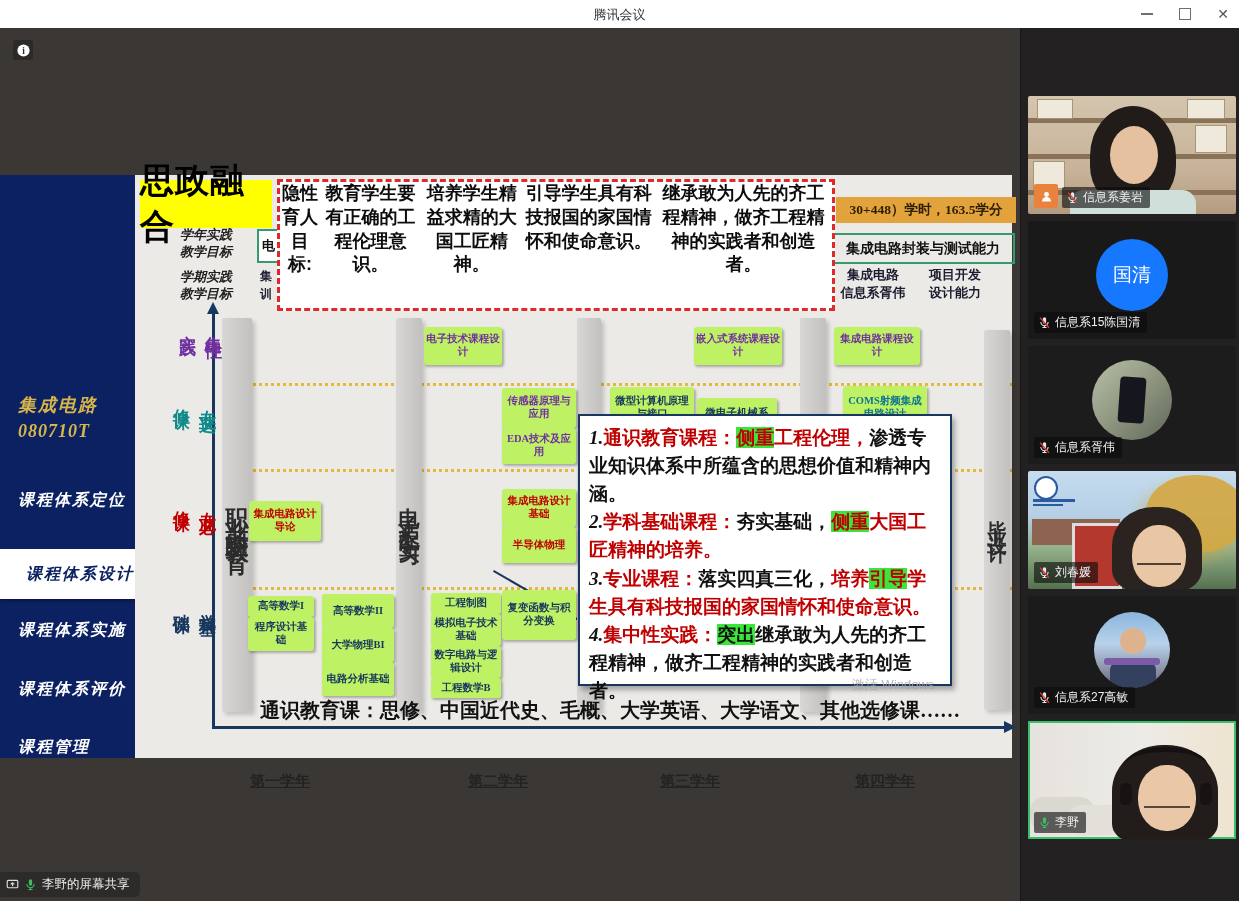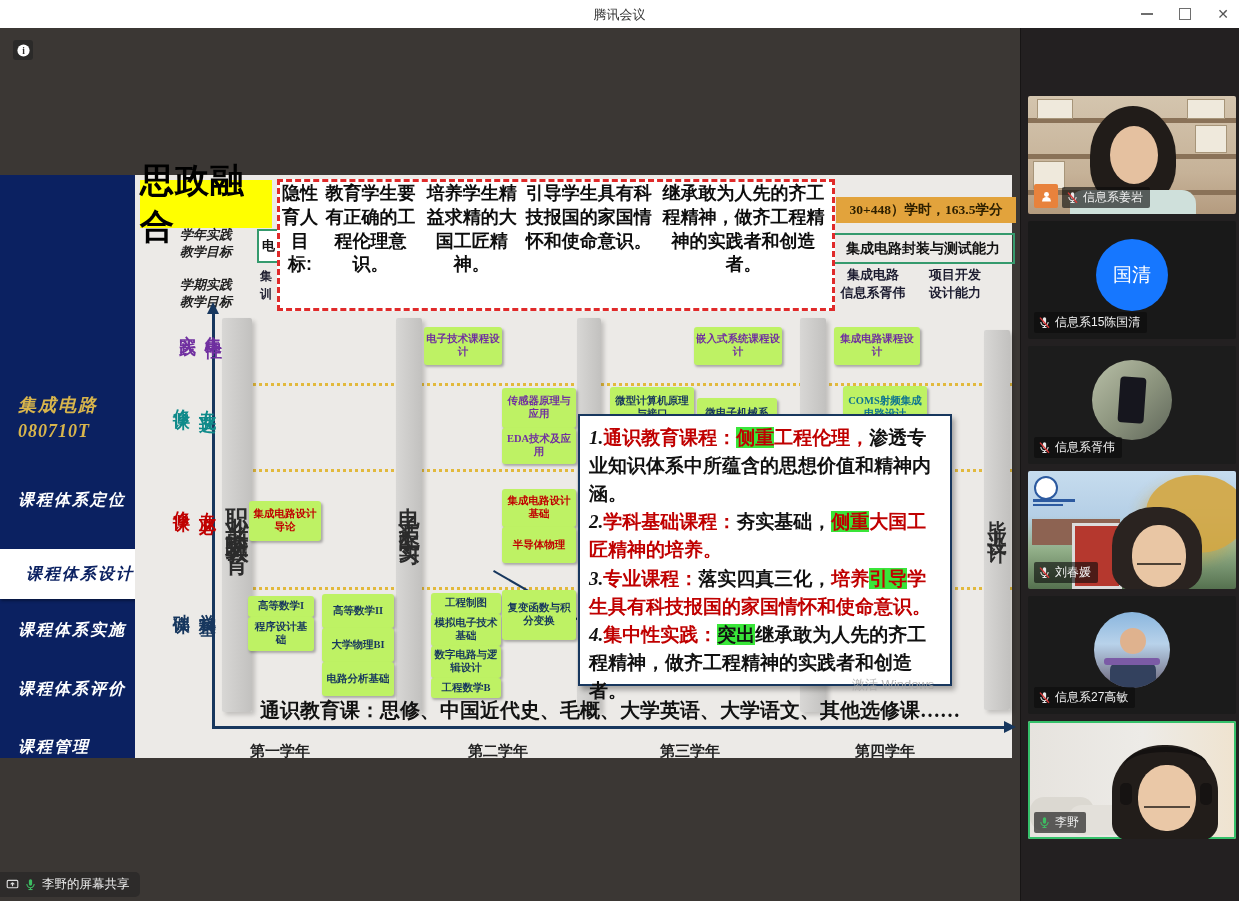--- a/index.html
+++ b/index.html
@@ -70,21 +70,21 @@
 
   
   .overlay{position:absolute;left:578px;top:414px;width:374px;height:272px;background:#ffffff;border:2.5px solid #17375e;
            box-shadow:3px 4px 5px rgba(0,0,0,.3);padding:8px 9px;box-sizing:border-box;z-index:7;
            font-family:"Liberation Serif",serif;font-weight:bold;font-size:19px;color:#111;}
   .ov-line{line-height:1.48;}
   .red{color:#c00000}.hl{background:#39e639}.num{color:#111;font-style:italic;}
 
   .watermark{position:absolute;left:852px;top:676px;color:#a7a7a7;font-size:13px;opacity:.8;z-index:8;}
   .gen-line{position:absolute;left:230px;top:697px;width:760px;text-align:center;font-weight:bold;font-size:20px;color:#111;}
-  .year{position:absolute;top:742px;font-weight:bold;font-size:15px;color:#222;}
+  .year{position:absolute;top:772px;font-weight:bold;font-size:15px;color:#222;text-decoration:underline;}
 
   
   .share-badge{position:absolute;left:0;top:872px;height:25px;background:#2d2b2a;border-radius:0 5px 5px 0;
                display:flex;align-items:center;gap:5px;padding:0 10px 0 6px;color:#eee;font-size:12.5px;}
 
   
   .tile{position:absolute;left:1028px;width:208px;height:118px;background:#1b1a1a;overflow:hidden;border-radius:2px;cursor:pointer;}
   .tile.active{outline:2px solid #35c06a;outline-offset:-2px;}
   .chip{position:absolute;left:6px;bottom:6px;display:flex;align-items:center;gap:4px;background:rgba(12,12,12,.62);
         color:#f0f0f0;font-size:12px;padding:2px 7px 2px 4px;border-radius:2px;z-index:3;white-space:nowrap;}
@@ -187,21 +187,21 @@
   </div>
   <div class="twoline serif" style="left:920px;top:266px;">
     <div>项目开发</div>
       <div>设计能力</div>
   </div>
 
   <div class="goal-lab serif" style="left:174px;top:227px;">
     <div>学年实践</div>
       <div>教学目标</div>
   </div>
-  <div class="goal-lab serif" style="left:174px;top:269px;margin-top:8px;">
+  <div class="goal-lab serif" style="left:174px;top:269px;">
     <div>学期实践</div>
       <div>教学目标</div>
   </div>
 
   <div class="goalbox">
     <div>隐性育人目标:</div>
     <div>教育学生要有正确的工程伦理意识。</div>
     <div>培养学生精益求精的大国工匠精神。</div>
     <div>引导学生具有科技报国的家国情怀和使命意识。</div>
     <div>继承敢为人先的齐工程精神，做齐工程精神的实践者和创造者。</div>

